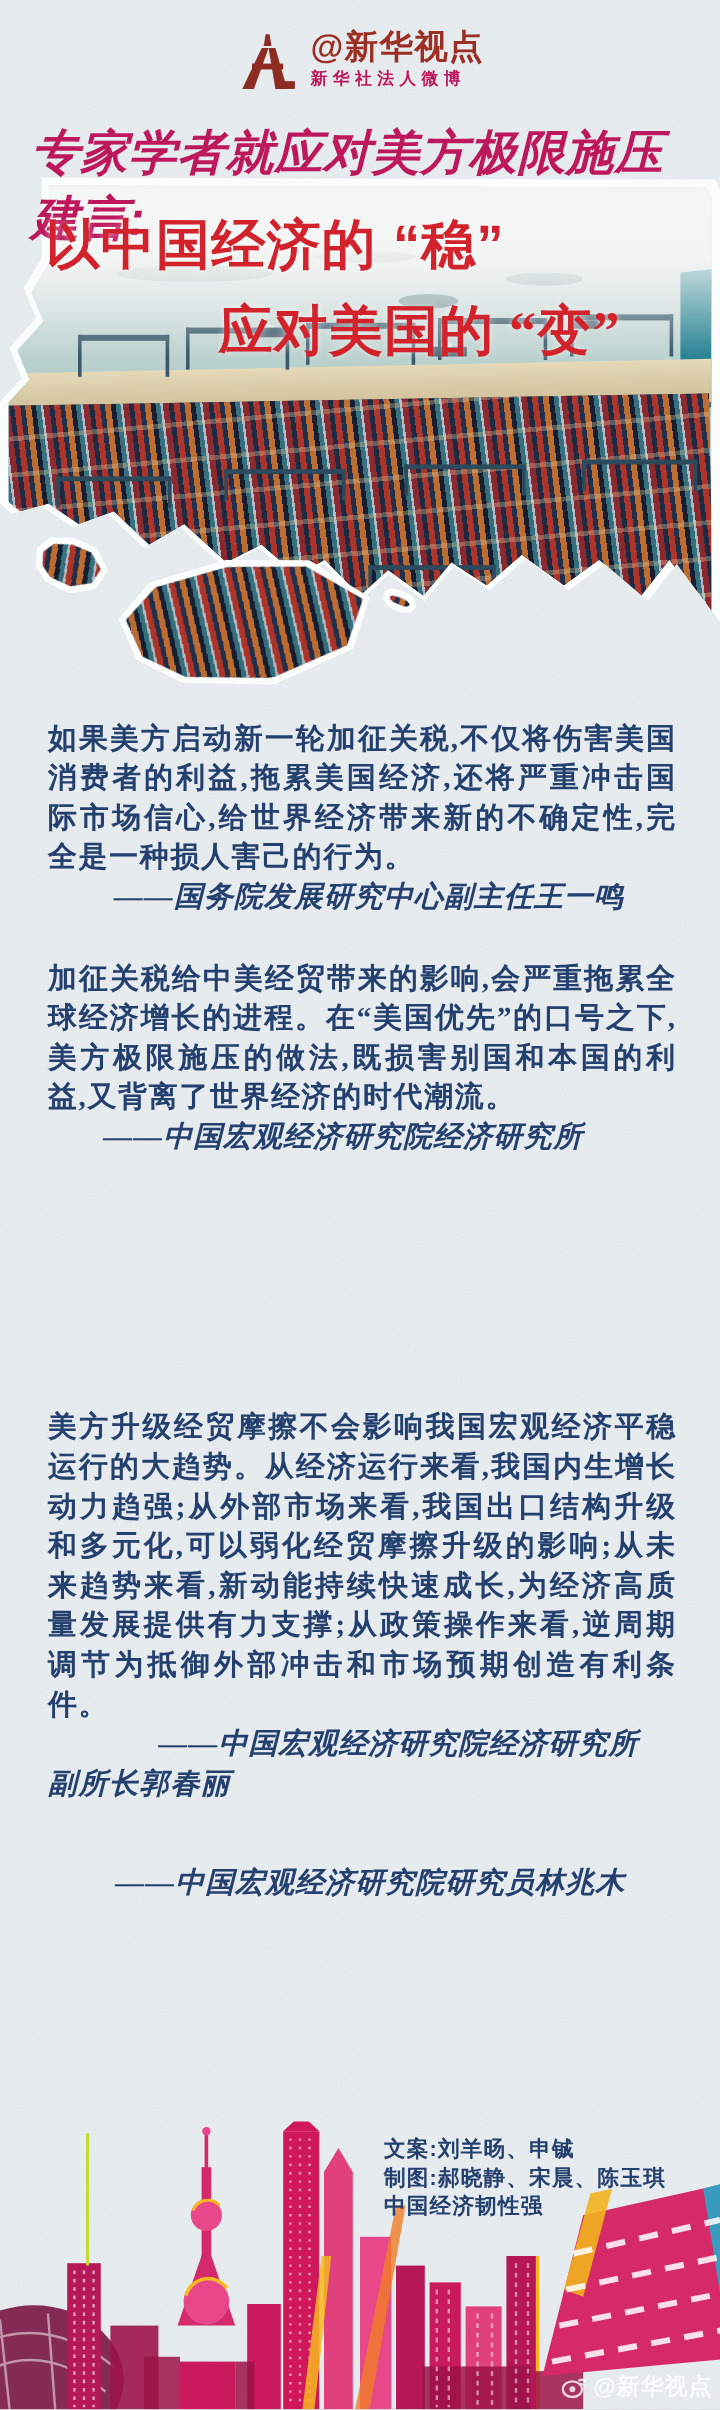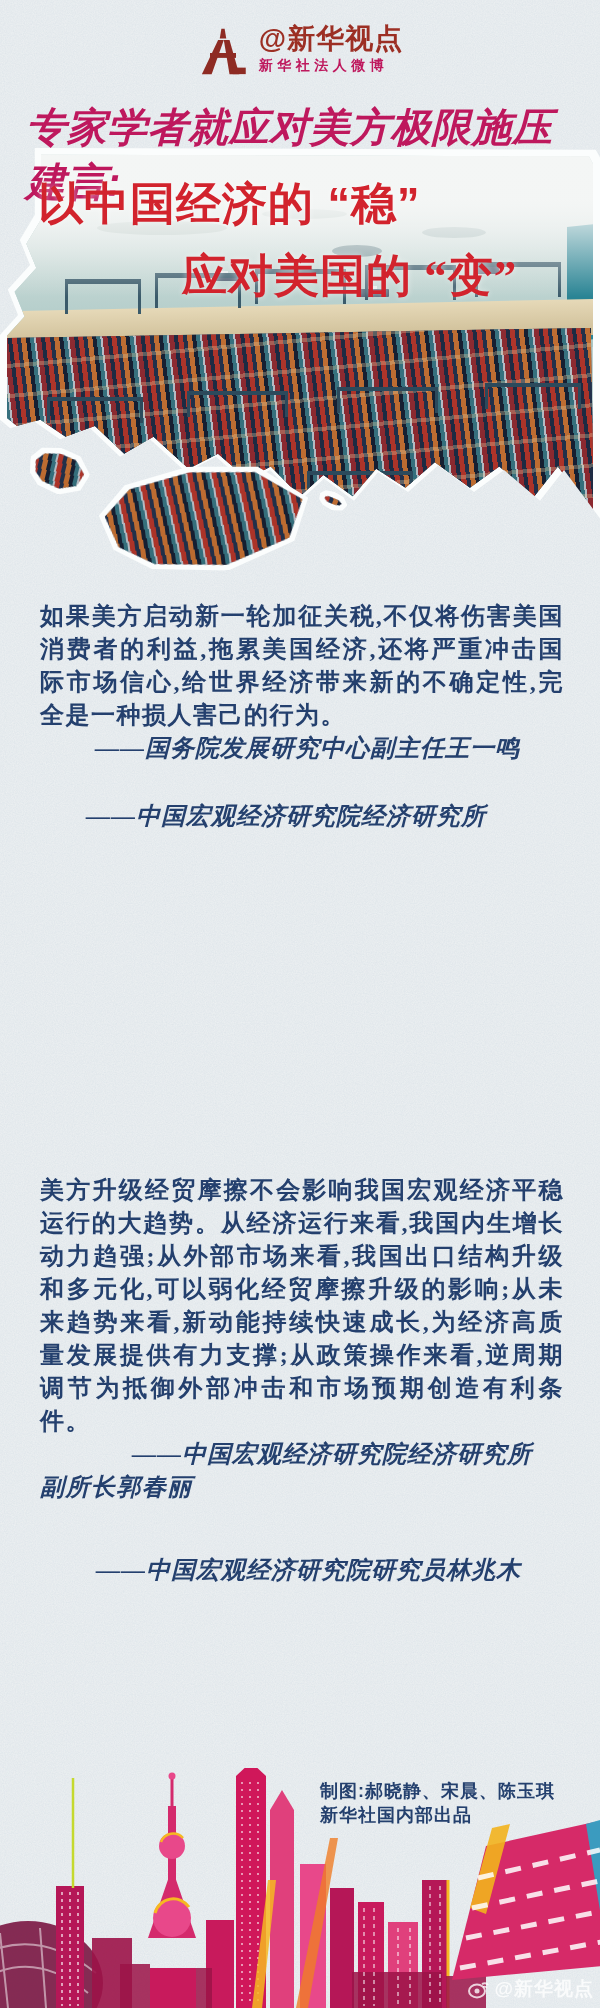--- a/index.html
+++ b/index.html
@@ -157,37 +157,39 @@
       <div class="frag-inner"></div>
     </div>
   </div>
 
   <div class="quote q1" style="top:600px;">
     <div>如果美方启动新一轮加征关税,不仅将伤害美国消费者的利益,拖累美国经济,还将严重冲击国际市场信心,给世界经济带来新的不确定性,完全是一种损人害己的行为。</div>
     <div class="attr">——国务院发展研究中心副主任王一鸣</div>
   </div>
 
   <div class="quote q2" style="top:800px;">
+    <div>加征关税给中美经贸带来的影响,会严重拖累全球经济增长的进程。在“美国优先”的口号之下,美方极限施压的做法,既损害别国和本国的利益,又背离了世界经济的时代潮流。</div>
     <div class="attr">——中国宏观经济研究院经济研究所</div>
   </div>
 
 
   <div class="quote q4" style="top:1174px;">
     <div>美方升级经贸摩擦不会影响我国宏观经济平稳运行的大趋势。从经济运行来看,我国内生增长动力趋强;从外部市场来看,我国出口结构升级和多元化,可以弱化经贸摩擦升级的影响;从未来趋势来看,新动能持续快速成长,为经济高质量发展提供有力支撑;从政策操作来看,逆周期调节为抵御外部冲击和市场预期创造有利条件。</div>
     <div class="attr">——中国宏观经济研究院经济研究所</div>
     <div style="font-style:italic;">副所长郭春丽</div>
   </div>
 
   <div class="quote q5" style="top:1554px;">
     <div class="attr">——中国宏观经济研究院研究员林兆木</div>
   </div>
 
   <div class="credits">
+    <div>文案:刘羊旸、申铖</div>
     <div>制图:郝晓静、宋晨、陈玉琪</div>
-    <div>新华社国内部出品</div>
+    <div>中国经济韧性强</div>
   </div>
 
   <svg class="skyline" width="600" height="240" viewBox="0 0 600 240">
 
     <ellipse cx="28" cy="215" rx="75" ry="62" fill="#7c1a45" opacity="0.92"></ellipse>
     <g stroke="#ffffff" stroke-width="2" opacity="0.5" fill="none">
       <path d="M-40,200 Q28,150 96,205"></path>
       <path d="M-30,220 Q28,175 88,225"></path>
       <line x1="0" y1="165" x2="8" y2="240"></line>
       <line x1="40" y1="160" x2="46" y2="240"></line>

